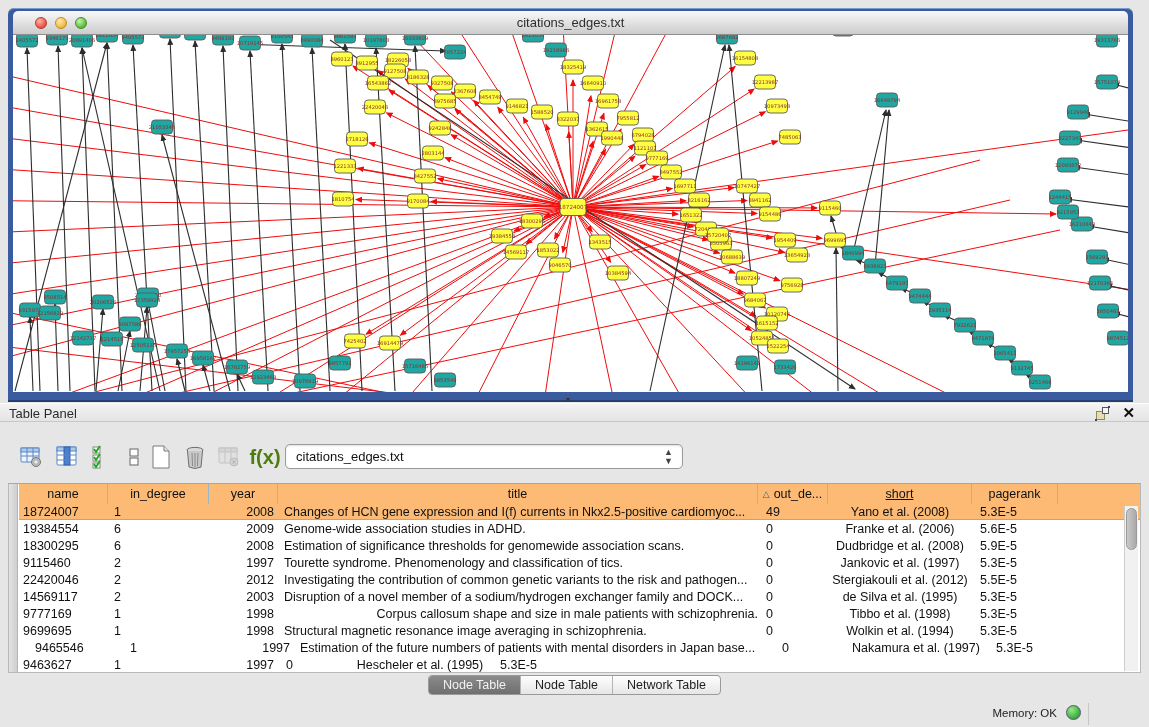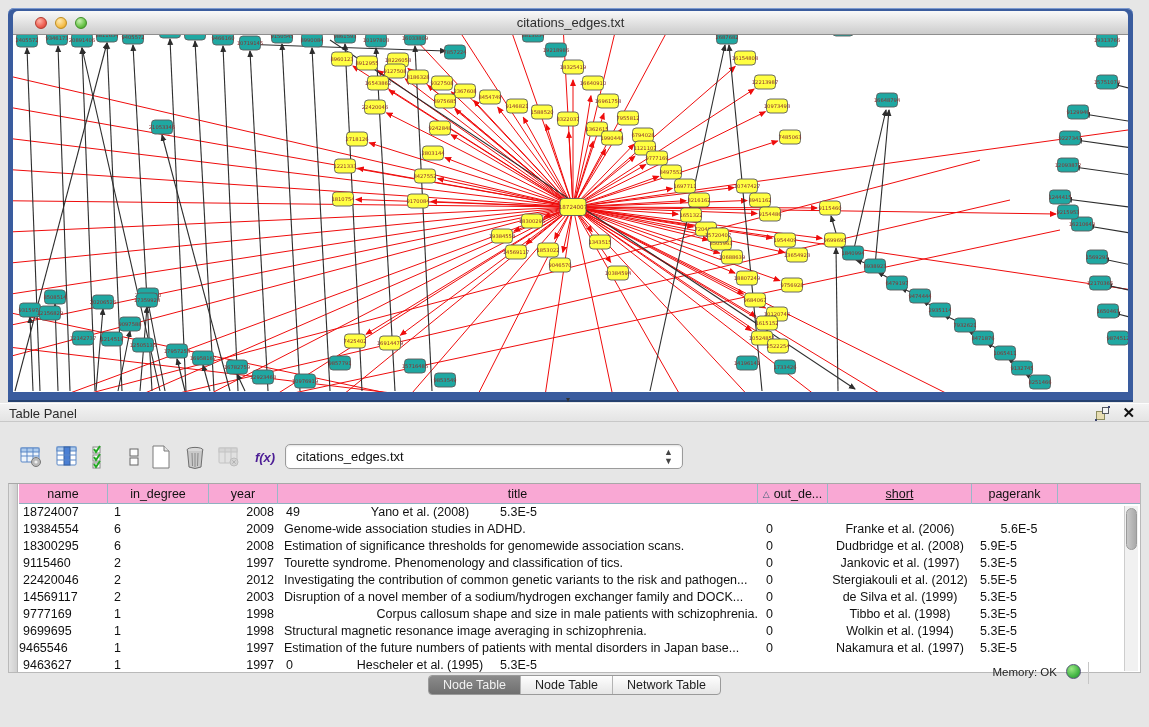--- a/index.html
+++ b/index.html
@@ -28,46 +28,46 @@
   #panel-title { position:absolute; left:9px; top:2px; font-size:13px; color:#2b2b2b; }
   #float-icon { position:absolute; right:40px; top:3px; width:13px; height:13px; }
   #float-icon .sq1 { position:absolute; left:0; bottom:0; width:9px; height:9px; border:1px solid #8c8c5e; background:#e7ddb2; }
   #float-icon .sq2 { position:absolute; right:0; top:0; width:7px; height:7px; border:1px solid #55585e; background:#f4f4f4; }
   #float-icon .d1,#float-icon .d2 { position:absolute; width:2px; height:2px; background:#3c4470; }
   #float-icon .d1 { right:-1px; top:-1px; } #float-icon .d2 { left:-1px; bottom:-1px; }
   #close-icon { position:absolute; right:14px; top:0px; font-size:15px; font-weight:bold; color:#111; cursor:default; }
 
   #toolbar { position:absolute; left:8px; top:437px; width:1133px; height:42px; }
   .tbtn { position:absolute; top:4px; width:30px; height:32px; display:flex; align-items:center; justify-content:center; }
-  #fx-label { font-size:13px; font-style:italic; font-weight:bold; color:#4c1d95; }
+  #fx-label { font-size:20px; font-weight:bold; color:#4d7c0f; }
   #combo { position:absolute; left:277px; top:7px; width:398px; height:25px; background:#ffffff;
     border:1px solid #9b9b9b; border-radius:5px; box-shadow:inset 0 1px 2px rgba(0,0,0,.12); }
   #combo-text { position:absolute; left:10px; top:4px; font-size:13px; color:#111; }
   #combo-arrows { position:absolute; right:9px; top:3px; font-size:9px; color:#444; line-height:9px; text-align:center; }
 
   #table-wrap { position:absolute; left:8px; top:483px; width:1133px; height:190px; background:#ffffff;
     border:1px solid #b9b9b9; border-top:1px solid #a8a8a8; }
   #row-strip { position:absolute; left:0; top:0; width:9px; height:100%; background:linear-gradient(90deg,#e3e3e3,#cfcfcf); border-right:1px solid #b5b5b5; }
-  #thead { position:absolute; left:10px; top:0; right:0; height:20px; display:flex; background:#f9a8d4; border-bottom:1px solid #8fb0c0; }
+  #thead { position:absolute; left:10px; top:0; right:0; height:36px; display:flex; background:#fdba74; border-bottom:1px solid #8fb0c0; }
   .th { height:20px; border-right:1px solid #98b8c8; display:flex; align-items:center; justify-content:center; font-size:12.5px; color:#111; gap:4px; overflow:hidden; white-space:nowrap; }
   .th:last-child { border-right:none; }
   .th .tri { font-size:9px; color:#3f6076; }
   #tbody { position:absolute; left:10px; top:20px; right:0; bottom:0; overflow:hidden; }
   .tr { display:flex; height:17px; }
   .td { font-size:12.5px; color:#101010; white-space:nowrap; overflow:hidden; line-height:17px; }
   #vscroll { position:absolute; right:2px; top:22px; width:14px; height:165px; background:#f1f1f1; border-left:1px solid #cdcdcd; }
   #vthumb { position:absolute; left:1px; top:2px; width:11px; height:42px; background:linear-gradient(90deg,#c9c9c9,#a9a9a9); border:1px solid #9a9a9a; border-radius:6px; }
 
   #tabs-bar { position:absolute; left:0; top:675px; width:1149px; height:20px; display:flex; justify-content:center; }
   #seg { display:flex; border:1px solid #9a9a9a; border-radius:4px; overflow:hidden; height:20px; background:linear-gradient(#fefefe,#e6e6e6); }
   .seg-tab { padding:0 14px; font-size:12.5px; color:#1d1d1d; line-height:19px; border-right:1px solid #b3b3b3; }
   .seg-tab:last-child { border-right:none; }
   .seg-tab.sel { background:linear-gradient(#8b8b8b,#6f6f6f); color:#f2f2f2; }
 
-  #status-bar { position:absolute; left:0; top:660px; width:1097px; height:26px; }
+  #status-bar { position:absolute; left:0; top:701px; width:1097px; height:26px; }
   #mem-label { position:absolute; right:40px; top:6px; font-size:11.5px; color:#222; }
   #mem-led { position:absolute; right:16px; top:4px; width:15px; height:15px; border-radius:50%;
     background:radial-gradient(circle at 35% 30%, #9ae883, #43b545 60%, #2b8c32); border:1.5px solid #557; }
   #status-div { position:absolute; right:8px; top:2px; width:1px; height:22px; background:#c6c6c6; }
 </style>
 </head>
 <body>
 
 <div id="net-window">
   <div id="titlebar">
@@ -877,32 +877,33 @@
       </div>
       <div class="th" style="width: 69px;">
         <span></span>
       </div>
     </div>
   <div id="tbody">
       <div class="tr">
         <div class="td" style="width: 89px; text-align: left; padding-left: 4px;">18724007</div>
         <div class="td" style="width: 101px; text-align: left; padding-left: 6px;">1</div>
         <div class="td" style="width: 69px; text-align: right; padding-right: 4px;">2008</div>
+        <div class="td" style="width: 480px; text-align: left; padding-left: 6px;">Changes of HCN gene expression and I(f) currents in Nkx2.5-positive cardiomyoc...</div>
         <div class="td" style="width: 70px; text-align: left; padding-left: 8px;">49</div>
         <div class="td" style="width: 144px; text-align: center;">Yano et al. (2008)</div>
         <div class="td" style="width: 86px; text-align: left; padding-left: 8px;">5.3E-5</div>
       </div>
       <div class="tr">
         <div class="td" style="width: 89px; text-align: left; padding-left: 4px;">19384554</div>
         <div class="td" style="width: 101px; text-align: left; padding-left: 6px;">6</div>
         <div class="td" style="width: 69px; text-align: right; padding-right: 4px;">2009</div>
         <div class="td" style="width: 480px; text-align: left; padding-left: 6px;">Genome-wide association studies in ADHD.</div>
         <div class="td" style="width: 70px; text-align: left; padding-left: 8px;">0</div>
         <div class="td" style="width: 144px; text-align: center;">Franke et al. (2006)</div>
-        <div class="td" style="width: 86px; text-align: center; padding-left: 8px;">5.6E-5</div>
+        <div class="td" style="width: 86px; text-align: left; padding-left: 8px;">5.6E-5</div>
       </div>
       <div class="tr">
         <div class="td" style="width: 89px; text-align: left; padding-left: 4px;">18300295</div>
         <div class="td" style="width: 101px; text-align: left; padding-left: 6px;">6</div>
         <div class="td" style="width: 69px; text-align: right; padding-right: 4px;">2008</div>
         <div class="td" style="width: 480px; text-align: left; padding-left: 6px;">Estimation of significance thresholds for genomewide association scans.</div>
         <div class="td" style="width: 70px; text-align: left; padding-left: 8px;">0</div>
         <div class="td" style="width: 144px; text-align: center;">Dudbridge et al. (2008)</div>
         <div class="td" style="width: 86px; text-align: left; padding-left: 8px;">5.9E-5</div>
       </div>
@@ -923,21 +924,21 @@
         <div class="td" style="width: 70px; text-align: left; padding-left: 8px;">0</div>
         <div class="td" style="width: 144px; text-align: center;">Stergiakouli et al. (2012)</div>
         <div class="td" style="width: 86px; text-align: left; padding-left: 8px;">5.5E-5</div>
       </div>
       <div class="tr">
         <div class="td" style="width: 89px; text-align: left; padding-left: 4px;">14569117</div>
         <div class="td" style="width: 101px; text-align: left; padding-left: 6px;">2</div>
         <div class="td" style="width: 69px; text-align: right; padding-right: 4px;">2003</div>
         <div class="td" style="width: 480px; text-align: left; padding-left: 6px;">Disruption of a novel member of a sodium/hydrogen exchanger family and DOCK...</div>
         <div class="td" style="width: 70px; text-align: left; padding-left: 8px;">0</div>
-        <div class="td" style="width: 144px; text-align: center;">de Silva et al. (1999)</div>
+        <div class="td" style="width: 144px; text-align: center;">de Silva et al. (1995)</div>
         <div class="td" style="width: 86px; text-align: left; padding-left: 8px;">5.3E-5</div>
       </div>
       <div class="tr">
         <div class="td" style="width: 89px; text-align: left; padding-left: 4px;">9777169</div>
         <div class="td" style="width: 101px; text-align: left; padding-left: 6px;">1</div>
         <div class="td" style="width: 69px; text-align: right; padding-right: 4px;">1998</div>
         <div class="td" style="width: 480px; text-align: right; padding-left: 6px;">Corpus callosum shape and size in male patients with schizophrenia.</div>
         <div class="td" style="width: 70px; text-align: left; padding-left: 8px;">0</div>
         <div class="td" style="width: 144px; text-align: center;">Tibbo et al. (1998)</div>
         <div class="td" style="width: 86px; text-align: left; padding-left: 8px;">5.3E-5</div>
@@ -945,21 +946,21 @@
       <div class="tr">
         <div class="td" style="width: 89px; text-align: left; padding-left: 4px;">9699695</div>
         <div class="td" style="width: 101px; text-align: left; padding-left: 6px;">1</div>
         <div class="td" style="width: 69px; text-align: right; padding-right: 4px;">1998</div>
         <div class="td" style="width: 480px; text-align: left; padding-left: 6px;">Structural magnetic resonance image averaging in schizophrenia.</div>
         <div class="td" style="width: 70px; text-align: left; padding-left: 8px;">0</div>
         <div class="td" style="width: 144px; text-align: center;">Wolkin et al. (1994)</div>
         <div class="td" style="width: 86px; text-align: left; padding-left: 8px;">5.3E-5</div>
       </div>
       <div class="tr">
-        <div class="td" style="width: 89px; text-align: left; ">9465546</div>
+        <div class="td" style="width: 89px; text-align: left;  margin-left: 16px;">9465546</div>
         <div class="td" style="width: 101px; text-align: left; padding-left: 6px;">1</div>
         <div class="td" style="width: 69px; text-align: right; padding-right: 4px;">1997</div>
         <div class="td" style="width: 480px; text-align: left; padding-left: 6px;">Estimation of the future numbers of patients with mental disorders in Japan base...</div>
         <div class="td" style="width: 70px; text-align: left; padding-left: 8px;">0</div>
         <div class="td" style="width: 144px; text-align: center;">Nakamura et al. (1997)</div>
         <div class="td" style="width: 86px; text-align: left; padding-left: 8px;">5.3E-5</div>
       </div>
       <div class="tr">
         <div class="td" style="width: 89px; text-align: left; padding-left: 4px;">9463627</div>
         <div class="td" style="width: 101px; text-align: left; padding-left: 6px;">1</div>

